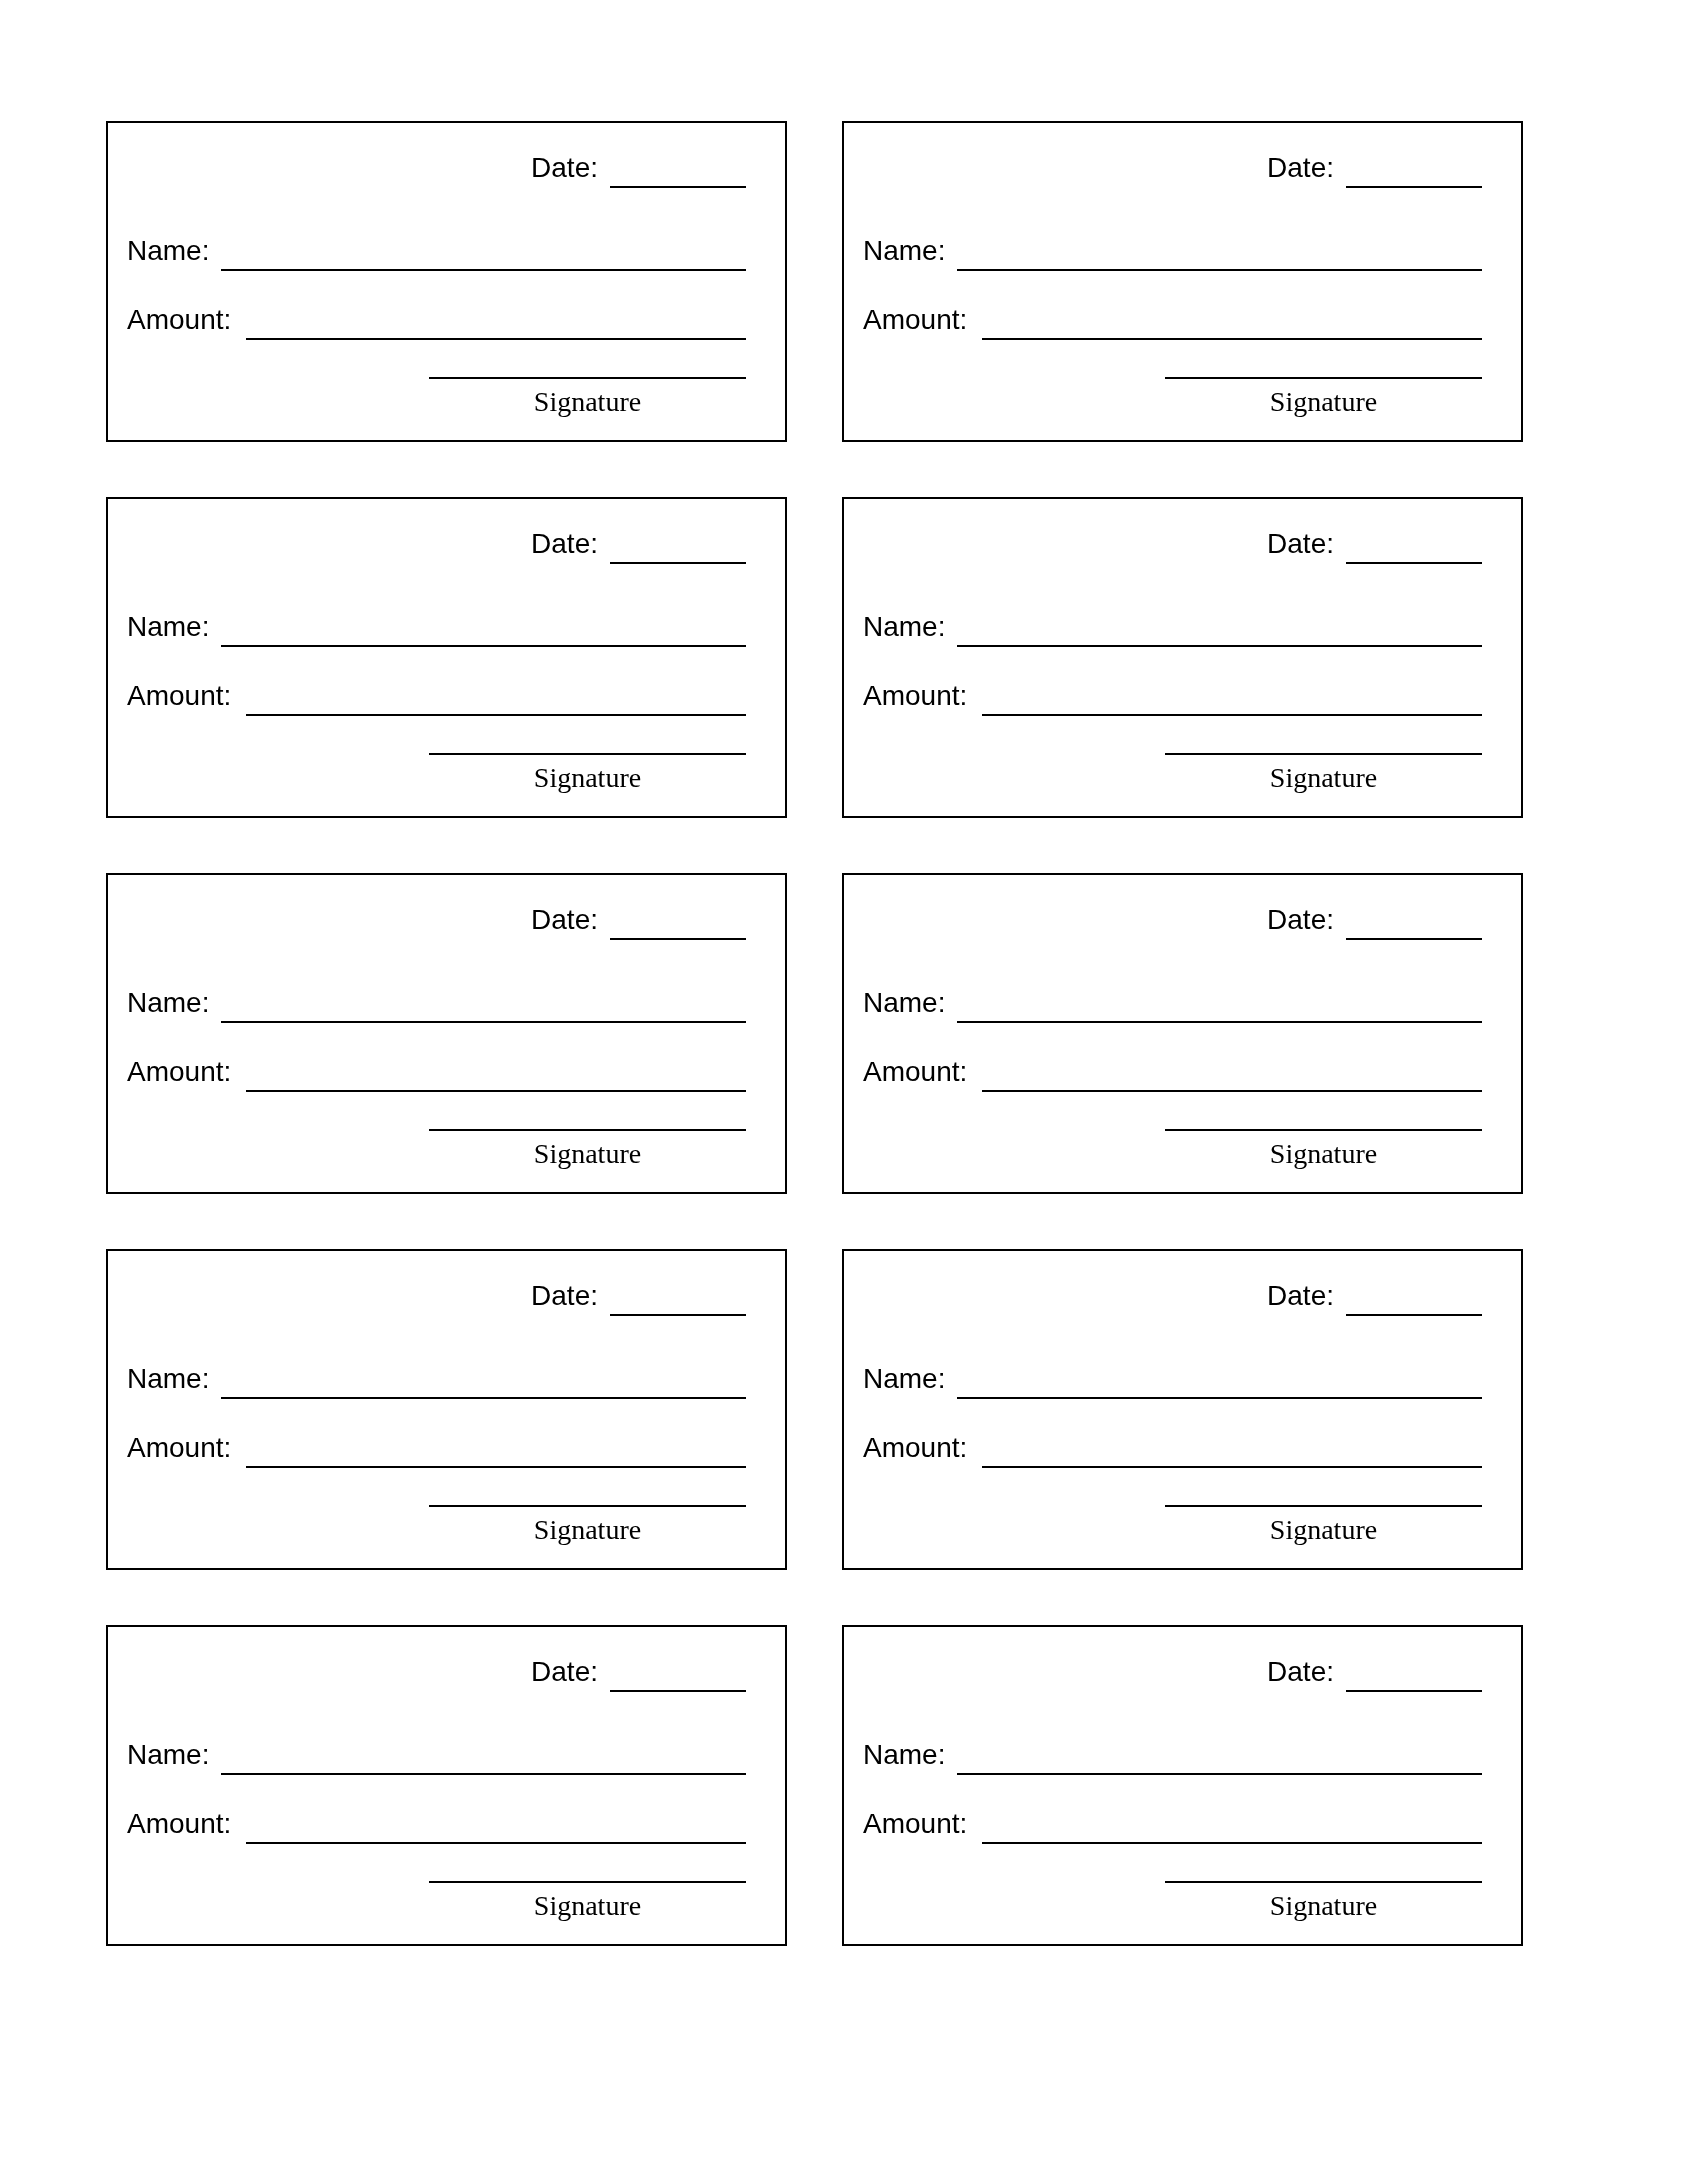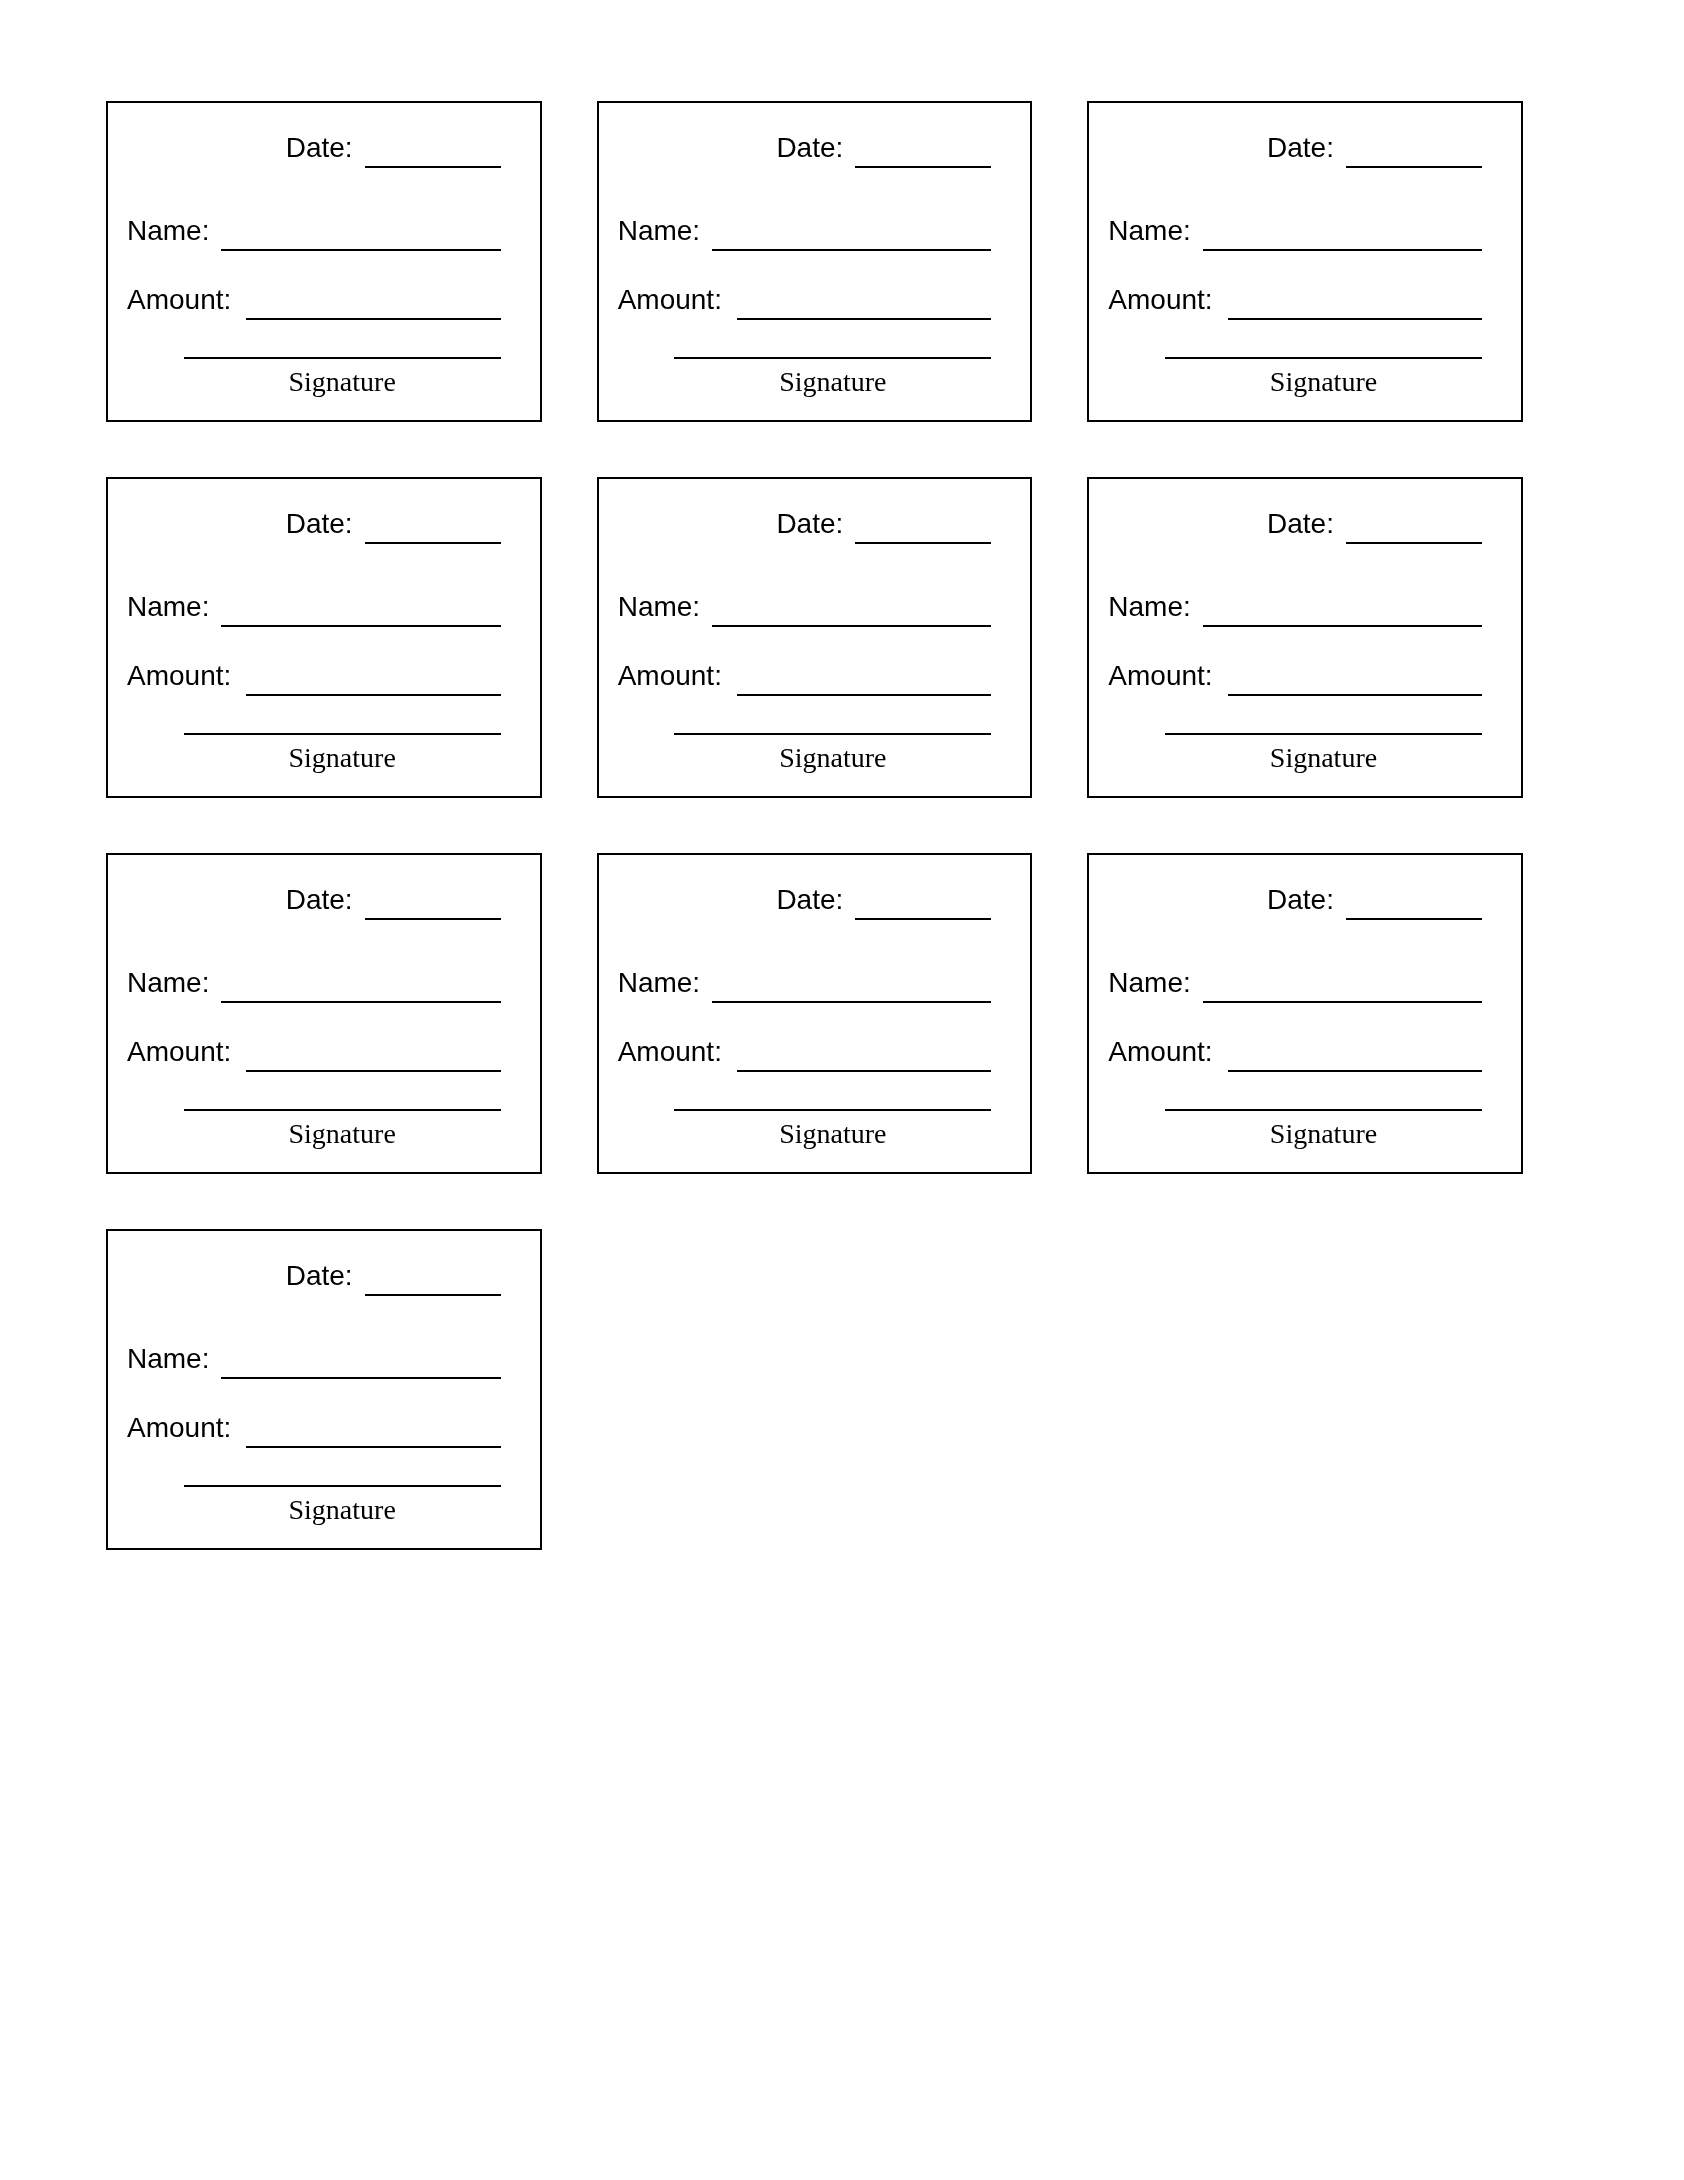--- a/index.html
+++ b/index.html
@@ -24,25 +24,26 @@
   h1.title {
     margin: 0 0 49px 0;
     text-align: center;
     font-size: 53px;
     font-weight: 400;
     letter-spacing: 0.4px;
     color: #000000;
   }
   .checks-grid {
     display: grid;
-    grid-template-columns: 1fr 1fr 1fr;
+    grid-template-columns: 1fr 1fr;
     column-gap: 55px;
     row-gap: 55px;
     margin-left: 106px;
     margin-right: 162px;
+    margin-top: 20px;
   }
   .check {
     height: 321px;
     box-sizing: border-box;
     border: 2.6px solid #000000;
     padding: 29px 39px 22px 19px;
     display: flex;
     flex-direction: column;
     font-size: 28px;
     background: #ffffff;

